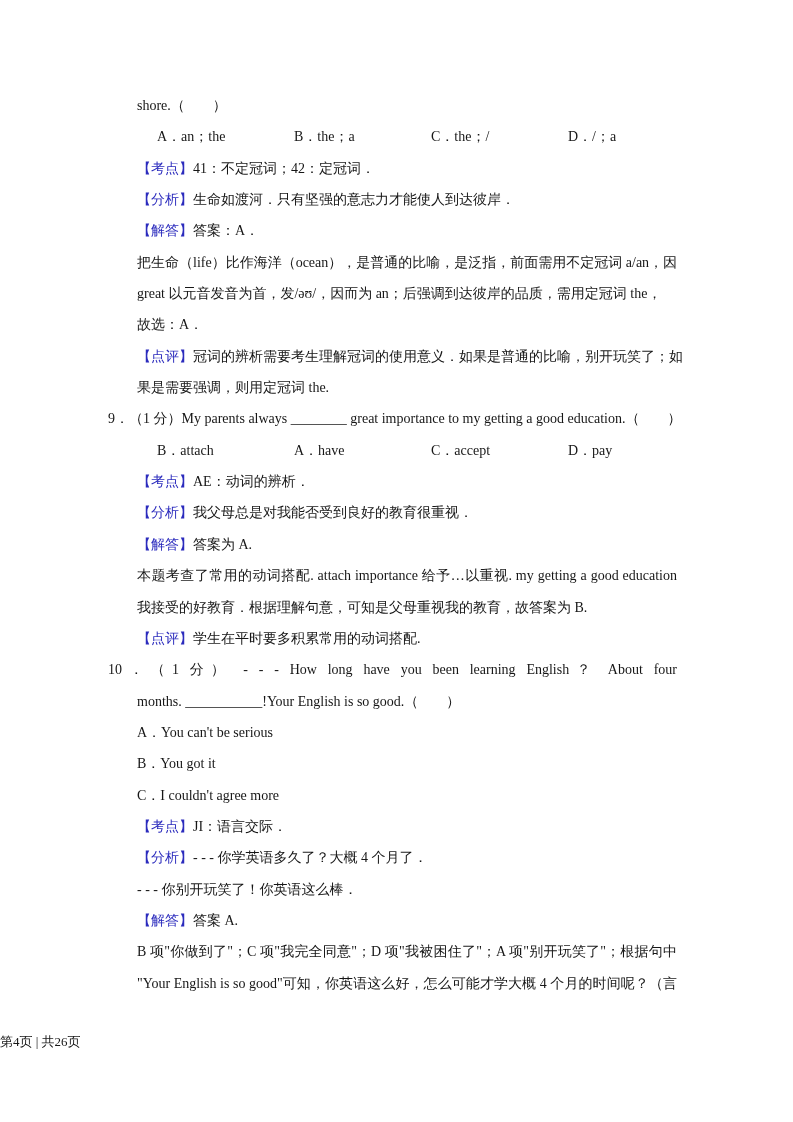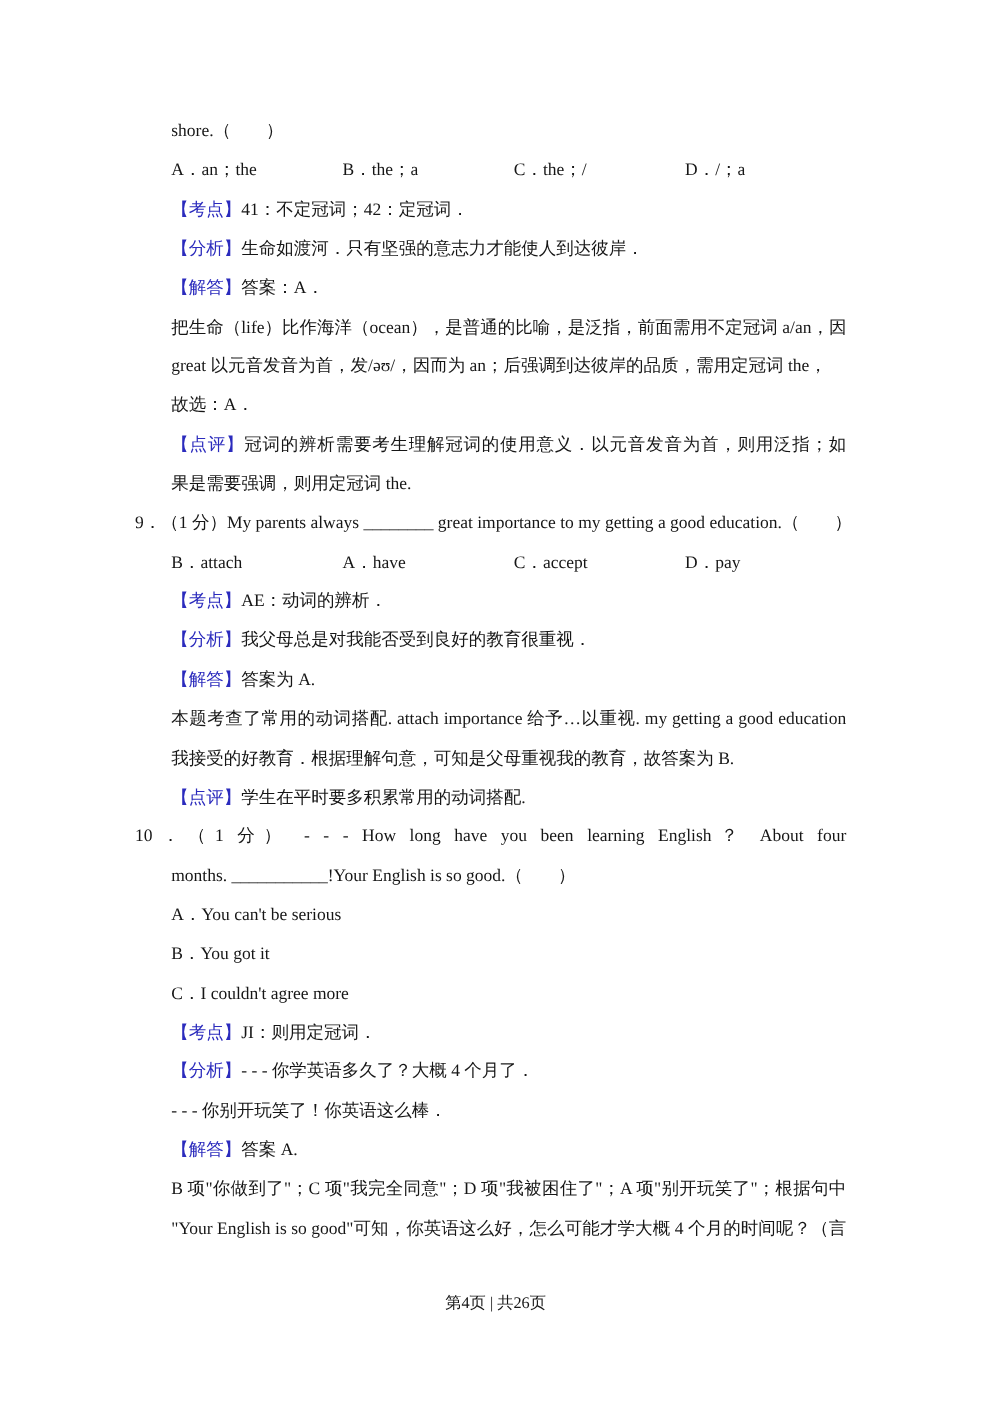--- a/index.html
+++ b/index.html
@@ -36,34 +36,34 @@
   
   .line.just {
     text-align: justify;
     text-align-last: justify;
   }
   .tag {
     color: var(--tag-color, #2b2bbd);
   }
   .opts {
     display: flex;
+    margin-left: 20px;
   }
   .opts .cell {
     width: 137px;
     flex: 0 0 auto;
   }
   .opts .cell:last-child {
     width: auto;
   }
   .footer {
     position: absolute;
     top: 1031px;
     left: 0;
     width: 100%;
-    text-align: center;
     font-size: 13px;
     line-height: 22px;
     color: #161616;
   }
 </style>
 </head>
 <body>
 
 <div class="page">
   <div class="content" id="content">
@@ -73,41 +73,41 @@
         <span class="cell">B．the；a</span>
         <span class="cell">C．the；/</span>
         <span class="cell">D．/；a</span>
       </div>
       <div class="line"><span class="tag">【考点】</span><span>41：不定冠词；42：定冠词．</span></div>
       <div class="line"><span class="tag">【分析】</span><span>生命如渡河．只有坚强的意志力才能使人到达彼岸．</span></div>
       <div class="line"><span class="tag">【解答】</span><span>答案：A．</span></div>
       <div class="line just"><span>把生命（life）比作海洋（ocean），是普通的比喻，是泛指，前面需用不定冠词 a/an，因</span></div>
       <div class="line"><span>great 以元音发音为首，发/əʊ/，因而为 an；后强调到达彼岸的品质，需用定冠词 the，</span></div>
       <div class="line"><span>故选：A．</span></div>
-      <div class="line just"><span class="tag">【点评】</span><span>冠词的辨析需要考生理解冠词的使用意义．以元音发音为首，则用泛指；如</span></div>
+      <div class="line just"><span class="tag">【点评】</span><span>冠词的辨析需要考生理解冠词的使用意义．如果是普通的比喻，别开玩笑了；如</span></div>
       <div class="line"><span>果是需要强调，则用定冠词 the.</span></div>
       <div class="line q"><span>9．（1 分）My parents always ________ great importance to my getting a good education.（　　）</span></div>
       <div class="line opts">
         <span class="cell">B．attach</span>
         <span class="cell">A．have</span>
         <span class="cell">C．accept</span>
         <span class="cell">D．pay</span>
       </div>
       <div class="line"><span class="tag">【考点】</span><span>AE：动词的辨析．</span></div>
       <div class="line"><span class="tag">【分析】</span><span>我父母总是对我能否受到良好的教育很重视．</span></div>
       <div class="line"><span class="tag">【解答】</span><span>答案为 A.</span></div>
       <div class="line just"><span>本题考查了常用的动词搭配. attach importance  给予…以重视. my getting a good education</span></div>
       <div class="line"><span>我接受的好教育．根据理解句意，可知是父母重视我的教育，故答案为 B.</span></div>
       <div class="line"><span class="tag">【点评】</span><span>学生在平时要多积累常用的动词搭配.</span></div>
       <div class="line q just"><span>10．（1 分） - - - How long have you been learning English？ About four</span></div>
       <div class="line"><span>months. ___________!Your English is so good.（　　）</span></div>
       <div class="line"><span>A．You can't be serious</span></div>
       <div class="line"><span>B．You got it</span></div>
       <div class="line"><span>C．I couldn't agree more</span></div>
-      <div class="line"><span class="tag">【考点】</span><span>JI：则用定冠词．</span></div>
+      <div class="line"><span class="tag">【考点】</span><span>JI：语言交际．</span></div>
       <div class="line"><span class="tag">【分析】</span><span>- - - 你学英语多久了？大概 4 个月了．</span></div>
       <div class="line"><span>- - - 你别开玩笑了！你英语这么棒．</span></div>
       <div class="line"><span class="tag">【解答】</span><span>答案 A.</span></div>
       <div class="line just"><span>B 项"你做到了"；C 项"我完全同意"；D 项"我被困住了"；A 项"别开玩笑了"；根据句中</span></div>
       <div class="line just"><span>"Your English is so good"可知，你英语这么好，怎么可能才学大概 4 个月的时间呢？（言</span></div>
     </div>
   <div class="footer">
     <span>第4页 | 共26页</span>
   </div>
 </div>

